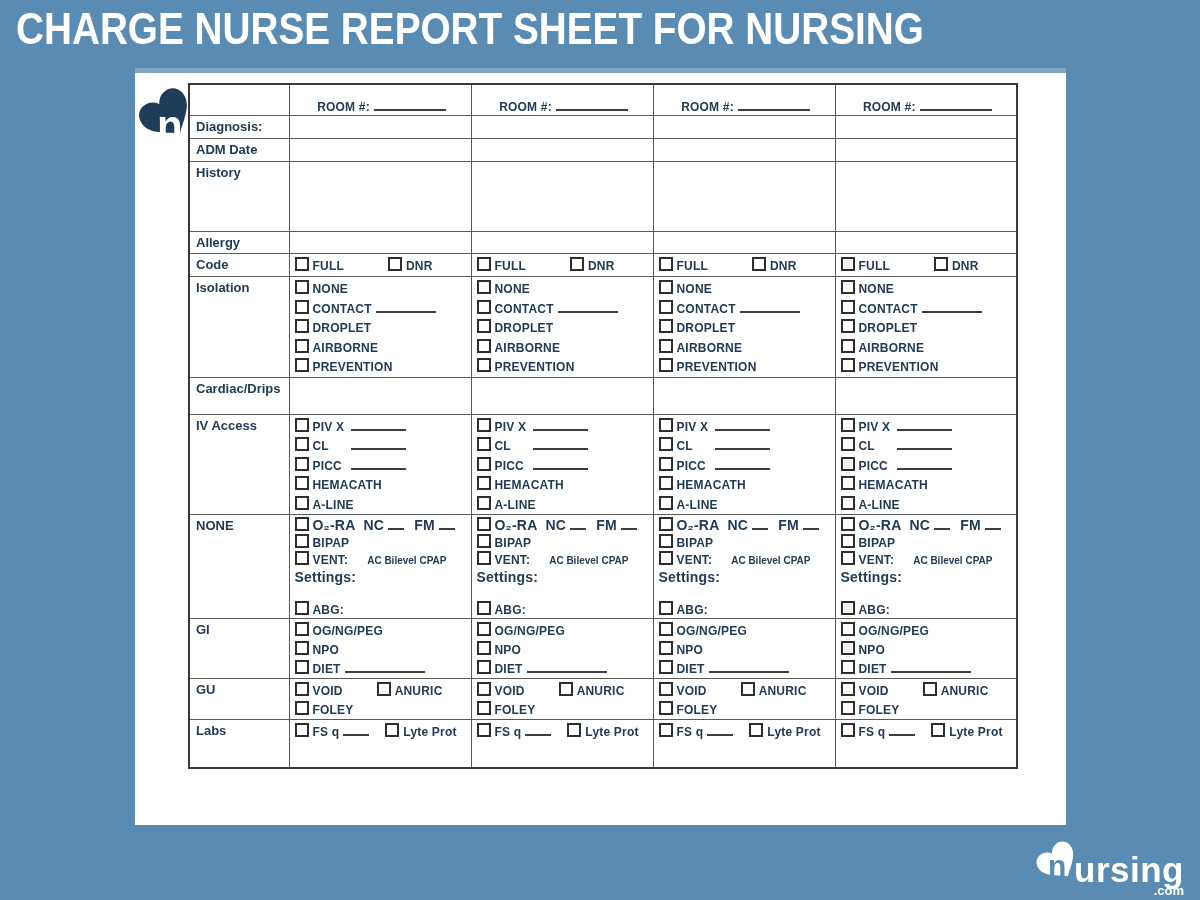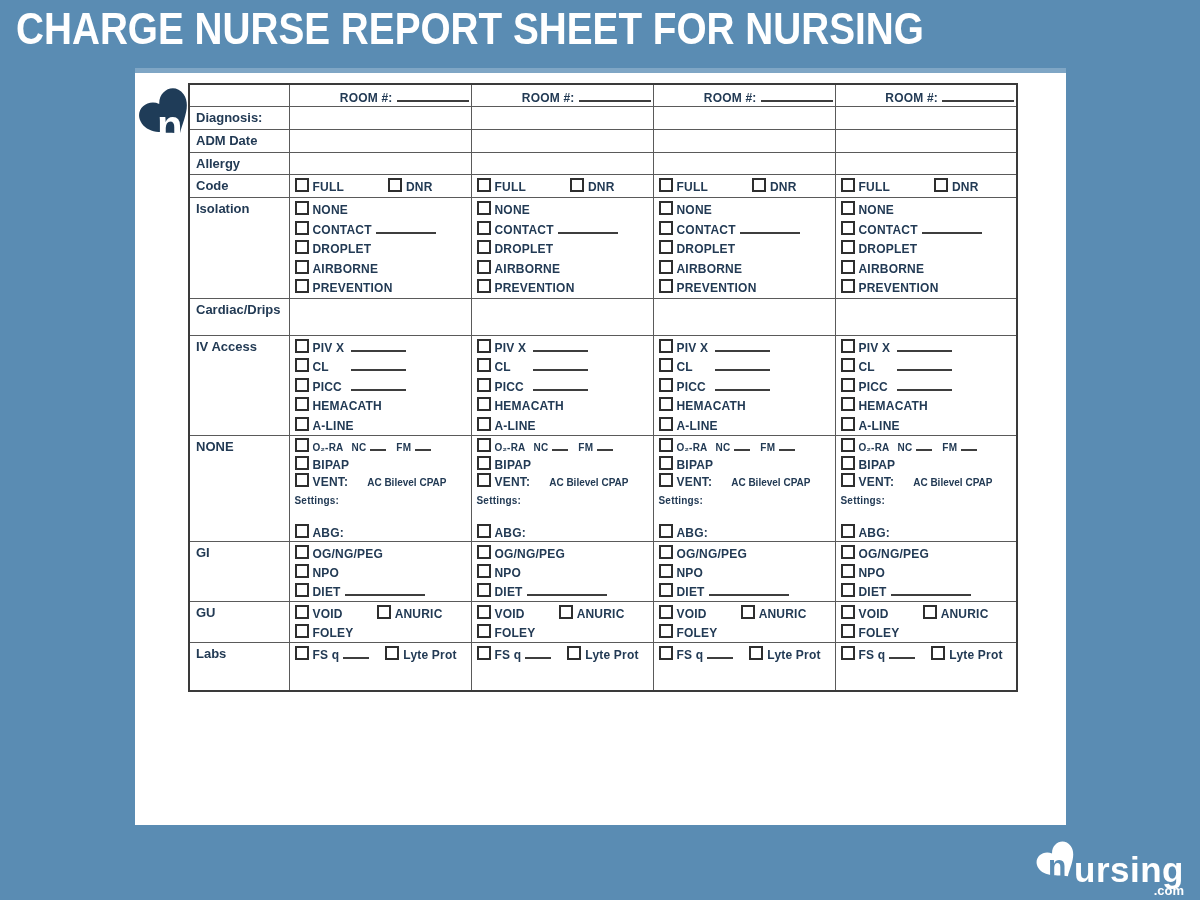--- a/index.html
+++ b/index.html
@@ -23,26 +23,26 @@
     border:2px solid #3a3a3a;width:828px;
   }
   .grid td{
     border:1px solid #5a5a5a;vertical-align:top;overflow:hidden;
     padding:2px 2px 0 5px;box-sizing:border-box;
   }
   td.lbl{
     font-size:13px;font-weight:bold;color:#223a54;padding-top:3px;padding-left:6px;
     white-space:nowrap;
   }
-  td.hdr{text-align:right;padding-top:3px;}
+  td.hdr{text-align:center;padding-top:12px;}
   .line{white-space:nowrap;}
   .seg{display:inline-block;white-space:nowrap;}
   .tabwrap{display:inline-block;white-space:nowrap;}
   .t{font-size:12px;font-weight:bold;color:#223a54;letter-spacing:.2px;}
-  .sm{font-size:10px;}
+  .sm{font-size:14px;}
   .sfx{font-size:10px;font-weight:bold;color:#223a54;margin-left:19px;}
   .cb{
     width:10px;height:10px;border:2px solid #2e2e2e;display:inline-block;
     margin-right:4px;vertical-align:-1px;background:#fff;
   }
   .u{
     display:inline-block;border-bottom:2px solid #3e3e3e;height:8px;margin-left:4px;
   }
   
   .corner-logo{position:absolute;left:2px;top:12px;width:60px;height:80px;}
@@ -111,20 +111,27 @@
           <td></td>
           <td></td>
         </tr>
         <tr style="height: 23px;">
           <td class="lbl">ADM Date</td>
           <td></td>
           <td></td>
           <td></td>
           <td></td>
         </tr>
+        <tr style="height: 70px;">
+          <td class="lbl">History</td>
+          <td></td>
+          <td></td>
+          <td></td>
+          <td></td>
+        </tr>
         <tr style="height: 22px;">
           <td class="lbl">Allergy</td>
           <td></td>
           <td></td>
           <td></td>
           <td></td>
         </tr>
         <tr style="height: 23px;">
           <td class="lbl">Code</td>
           <td>

